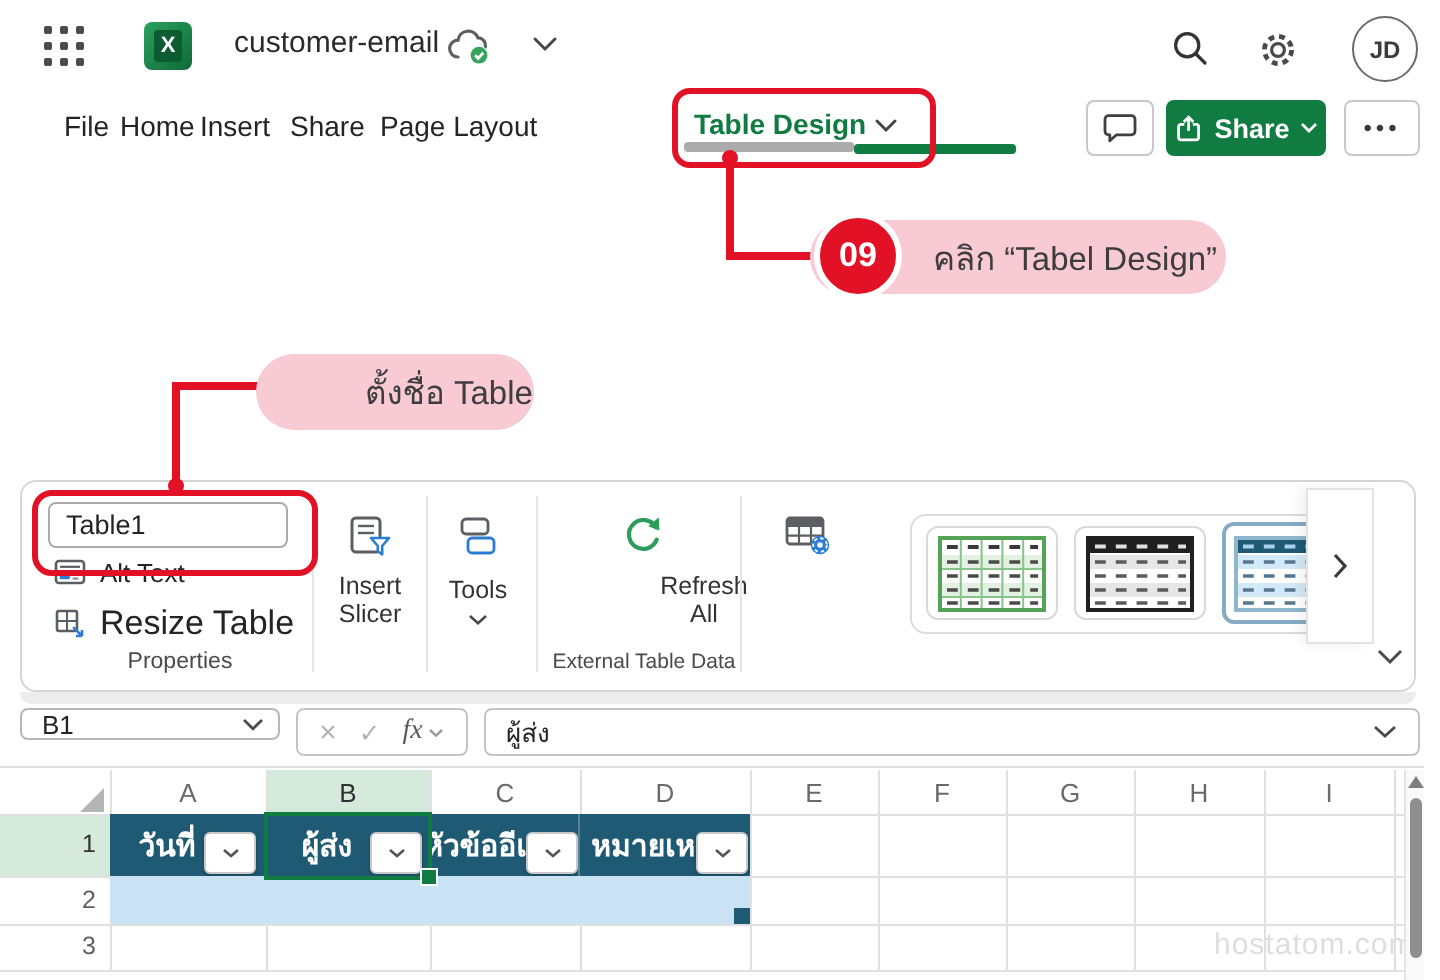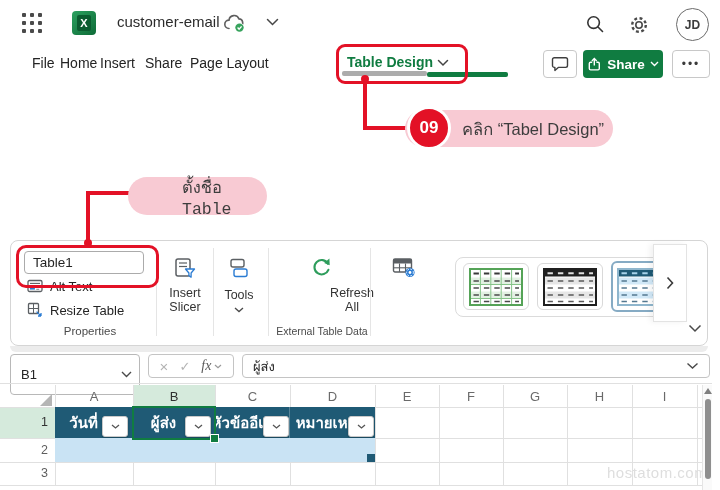--- a/index.html
+++ b/index.html
@@ -15,21 +15,21 @@
   .rgroup{position:absolute;text-align:center;font-size:10.5px;color:#4A4A4A;}
   .hdrcell{position:absolute;top:407px;height:31px;background:var(--table-header-blue,#1F5A75);
            z-index:2;display:flex;align-items:center;justify-content:center;overflow:hidden;}
   .hdrcell .lbl{color:#fff;font-weight:bold;font-size:15px;white-space:nowrap;}
   .filterbtn{position:absolute;top:9px;width:24px;height:19px;background:#fff;border:1px solid #C9C9C9;
              border-radius:3px;box-shadow:0 1px 2px rgba(0,0,0,.25);display:flex;align-items:center;justify-content:center;z-index:3;}
   .colhead{position:absolute;top:385px;height:22px;display:flex;align-items:center;justify-content:center;
            font-size:13px;color:#6A6A6A;}
   .redline{position:absolute;background:var(--annotation-red,#E31126);z-index:4;}
   .reddot{position:absolute;width:8px;height:8px;border-radius:50%;background:var(--annotation-red,#E31126);z-index:5;}
-  .pill{position:absolute;background:var(--annotation-pink,#F8CAD3);border-radius:19px;display:flex;align-items:center;z-index:4;}
+  .pill{position:absolute;background:var(--annotation-pink,#F8CAD3);border-radius:19px;display:flex;align-items:center;z-index:4;justify-content:center;}
   .pill .t{font-size:16.5px;color:#3D3D3D;}
   .numcircle{position:absolute;width:44px;height:44px;border-radius:50%;background:var(--annotation-red,#E31126);
              border:3px solid #fff;box-sizing:border-box;display:flex;align-items:center;justify-content:center;
              color:#fff;font-weight:bold;font-size:17px;z-index:6;}
   .redbox{position:absolute;border:3px solid var(--annotation-red,#E31126);border-radius:9px;z-index:5;}
   .ribbonbtnlbl{position:absolute;text-align:center;font-size:12.5px;color:#333;}
   .waffle{position:absolute;left:22px;top:13px;width:20px;height:20px;display:grid;
           grid-template-columns:repeat(3,1fr);gap:4px;}
   .waffle i{width:3.5px;height:3.5px;background:#4A4A4A;border-radius:1px;}
   .btnround{position:absolute;top:50px;height:28px;border:1px solid #C8C8C8;border-radius:4px;background:#fff;
@@ -117,21 +117,21 @@
     <span class="t" style="padding-left:57px;">คลิก “Tabel Design”</span>
   </div>
   <div class="numcircle" style="left:407px;top:106px;">
     <span>09</span>
   </div>
 
   <div class="redline" style="left:86px;top:191px;width:46px;height:3.5px;"></div>
   <div class="redline" style="left:86px;top:191px;width:3.5px;height:54px;"></div>
   <div class="reddot" style="left:84px;top:239px;"></div>
   <div class="pill" style="left:128px;top:177px;width:139px;height:38px;">
-    <span class="t" style="padding-left:54px;font-family:Liberation Mono, monospace;">ตั้งชื่อ Table</span>
+    <span class="t" style="padding-left:54px;">ตั้งชื่อ Table</span>
   </div>
 
   <div class="abs" style="left:10px;top:240px;width:698px;height:106px;border:1px solid #D5D5D5;border-radius:8px;background:#fff;box-sizing:border-box;"></div>
   <div class="abs" style="left:10px;top:346px;width:698px;height:6px;background:#ECECEC;border-radius:0 0 8px 8px;"></div>
 
   <input class="abs" readonly="" style="left: 24px; top: 251px; width: 120px; height: 23px; border: 1px solid rgb(171, 171, 171); border-radius: 4px; padding: 0px 0px 0px 8px; font-size: 13.5px; font-family: inherit; color: rgb(36, 36, 36); box-sizing: border-box; outline: none;" value="Table1">
   <div class="redbox" style="left:16px;top:245px;width:137px;height:37px;border-radius:10px;"></div>
 
   <div class="abs" style="left:27px;top:278px;display:flex;align-items:center;gap:7px;">
     <svg width="16" height="16" viewBox="0 0 16 16">
@@ -143,21 +143,21 @@
     </svg>
     <span style="font-size:13px;">Alt Text</span>
   </div>
   <div class="abs" style="left:27px;top:302px;display:flex;align-items:center;gap:7px;">
     <svg width="16" height="16" viewBox="0 0 16 16">
       <rect x="1.5" y="1.5" width="10" height="10" rx="1" fill="none" stroke="#5B5F63" stroke-width="1.3"></rect>
       <line x1="1.5" y1="6.5" x2="11.5" y2="6.5" stroke="#5B5F63" stroke-width="1"></line>
       <line x1="6.5" y1="1.5" x2="6.5" y2="11.5" stroke="#5B5F63" stroke-width="1"></line>
       <path d="M9.6 9.6 L14 14 M14 14 v-3 M14 14 h-3" fill="none" stroke="#2B7CD3" stroke-width="1.3"></path>
     </svg>
-    <span style="font-size:13px;">Resize Table</span>
+    <span style="font-size:17px;">Resize Table</span>
   </div>
   <div class="rgroup" style="left:20px;top:325px;width:140px;font-size:11.5px;">Properties</div>
 
   <div class="rdivider" style="left:156px;"></div>
 
   <svg class="abs" style="left:174px;top:257px;" width="22" height="22" viewBox="0 0 22 22">
     <rect x="2" y="2" width="14" height="17" rx="2" fill="none" stroke="#5B5F63" stroke-width="1.5"></rect>
     <line x1="5" y1="6" x2="13" y2="6" stroke="#5B5F63" stroke-width="1.2"></line>
     <line x1="5" y1="9.5" x2="13" y2="9.5" stroke="#5B5F63" stroke-width="1.2"></line>
     <path d="M11.5 12 h9 l-3.4 4 v4.2 l-2.2 -1.6 v-2.6 z" fill="#fff" stroke="#2B7CD3" stroke-width="1.3" stroke-linejoin="round"></path>
@@ -260,21 +260,21 @@
   </div>
   <div class="abs flexc" style="left:653px;top:244px;width:34px;height:78px;background:#fff;border:1px solid #E3E3E3;box-shadow:-3px 0 6px rgba(0,0,0,.06);box-sizing:border-box;">
     <svg width="8" height="14" viewBox="0 0 8 14">
       <polyline points="1.5,1.5 6.5,7 1.5,12.5" fill="none" stroke="#3A3A3A" stroke-width="1.6"></polyline>
     </svg>
   </div>
   <svg class="abs" style="left:688px;top:324px;" width="14" height="9" viewBox="0 0 14 9">
     <polyline points="1.5,1.5 7,7 12.5,1.5" fill="none" stroke="#4A4A4A" stroke-width="1.5"></polyline>
   </svg>
 
-  <div class="abs" style="left:10px;top:354px;width:130px;height:41px;border:1px solid #B8B8B8;border-radius:4px;box-sizing:border-box;display:flex;align-items:center;">
+  <div class="abs" style="left:10px;top:354px;width:130px;height:16px;border:1px solid #B8B8B8;border-radius:4px;box-sizing:border-box;display:flex;align-items:center;">
     <span style="padding-left:10px;font-size:13px;">B1</span>
     <svg width="11" height="7" viewBox="0 0 11 7" style="margin-left:auto;margin-right:7px;">
       <polyline points="1,1 5.5,5.4 10,1" fill="none" stroke="#4A4A4A" stroke-width="1.4"></polyline>
     </svg>
   </div>
   <div class="abs" style="left:148px;top:354px;width:86px;height:24px;border:1px solid #C4C4C4;border-radius:4px;box-sizing:border-box;display:flex;align-items:center;justify-content:center;gap:11px;">
     <span style="font-size:15px;color:#B3B3B3;line-height:1;">×</span>
     <span style="font-size:13px;color:#B3B3B3;line-height:1;">✓</span>
     <span style="display:flex;align-items:center;gap:3px;">
       <span style="font-style:italic;font-family:'Liberation Serif','DejaVu Serif',serif;font-size:14px;color:#5A5A5A;line-height:1;">fx</span>

